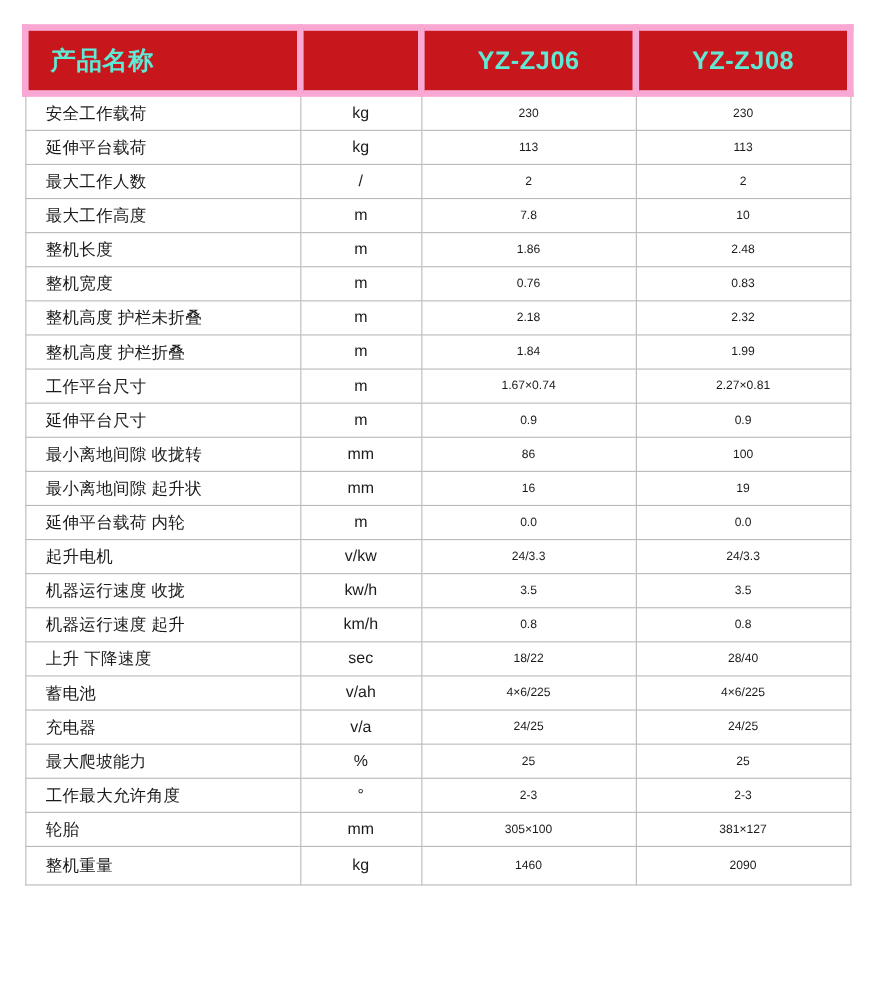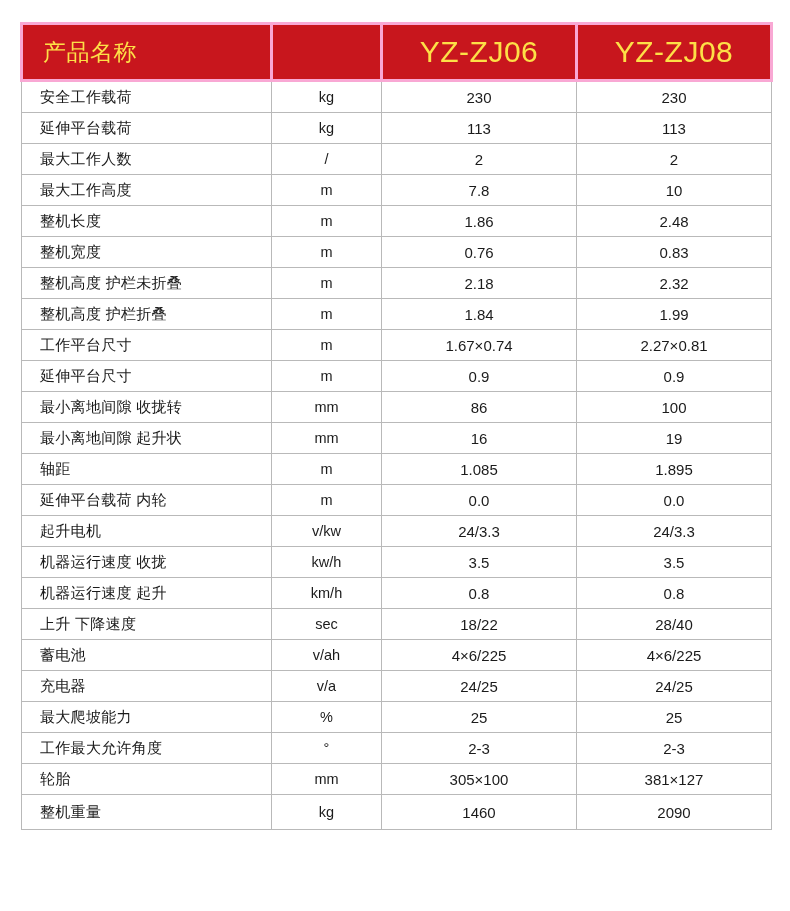--- a/index.html
+++ b/index.html
@@ -23,38 +23,38 @@
     border-collapse: collapse;
     table-layout: fixed;
   }
   table.spec-table col.c-name { width: 250px; }
   table.spec-table col.c-unit { width: 110px; }
   table.spec-table col.c-v1   { width: 195px; }
   table.spec-table col.c-v2   { width: 195px; }
 
   thead th {
     background: #c8161d;
-    color: #fde047;
+    color: #5eead4;
     height: 54px;
     font-size: 23px;
-    font-weight: normal;
-    border: 3px solid #f9a8d4;
+    font-weight: bold;
+    border: 6px solid #f9a8d4;
     padding: 0;
     letter-spacing: 0.5px;
   }
   thead th.h-name {
     text-align: left;
     padding-left: 20px;
   }
   thead th.h-unit {
     background: #c8161d;
   }
   thead th.h-val {
     font-family: "Liberation Sans", sans-serif;
-    font-size: 30px;
+    font-size: 23px;
   }
   tbody td {
     height: 30px;
     border: 1px solid #b9b9b9;
     font-size: 15px;
     color: #1b1b1b;
     padding: 0;
     text-align: center;
     background: #ffffff;
   }
@@ -62,21 +62,21 @@
     text-align: left;
     padding-left: 18px;
     letter-spacing: 0.3px;
     margin-left: 21px;
   }
   tbody td.t-unit {
     font-size: 14.5px;
     margin-top: 28px;
   }
   tbody td.t-val {
-    font-size: 15px;
+    font-size: 11px;
   }
   tbody tr:last-child td {
     height: 34px;
   }
 </style>
 </head>
 <body>
 
 <div class="spec-wrap">
   <table class="spec-table">
@@ -161,26 +161,20 @@
           <td class="t-val">86</td>
           <td class="t-val">100</td>
         </tr>
         <tr>
           <td class="t-name">最小离地间隙 起升状</td>
           <td class="t-unit">mm</td>
           <td class="t-val">16</td>
           <td class="t-val">19</td>
         </tr>
         <tr>
-          <td class="t-name">轴距</td>
-          <td class="t-unit">m</td>
-          <td class="t-val">1.085</td>
-          <td class="t-val">1.895</td>
-        </tr>
-        <tr>
           <td class="t-name">延伸平台载荷 内轮</td>
           <td class="t-unit">m</td>
           <td class="t-val">0.0</td>
           <td class="t-val">0.0</td>
         </tr>
         <tr>
           <td class="t-name">起升电机</td>
           <td class="t-unit">v/kw</td>
           <td class="t-val">24/3.3</td>
           <td class="t-val">24/3.3</td>

